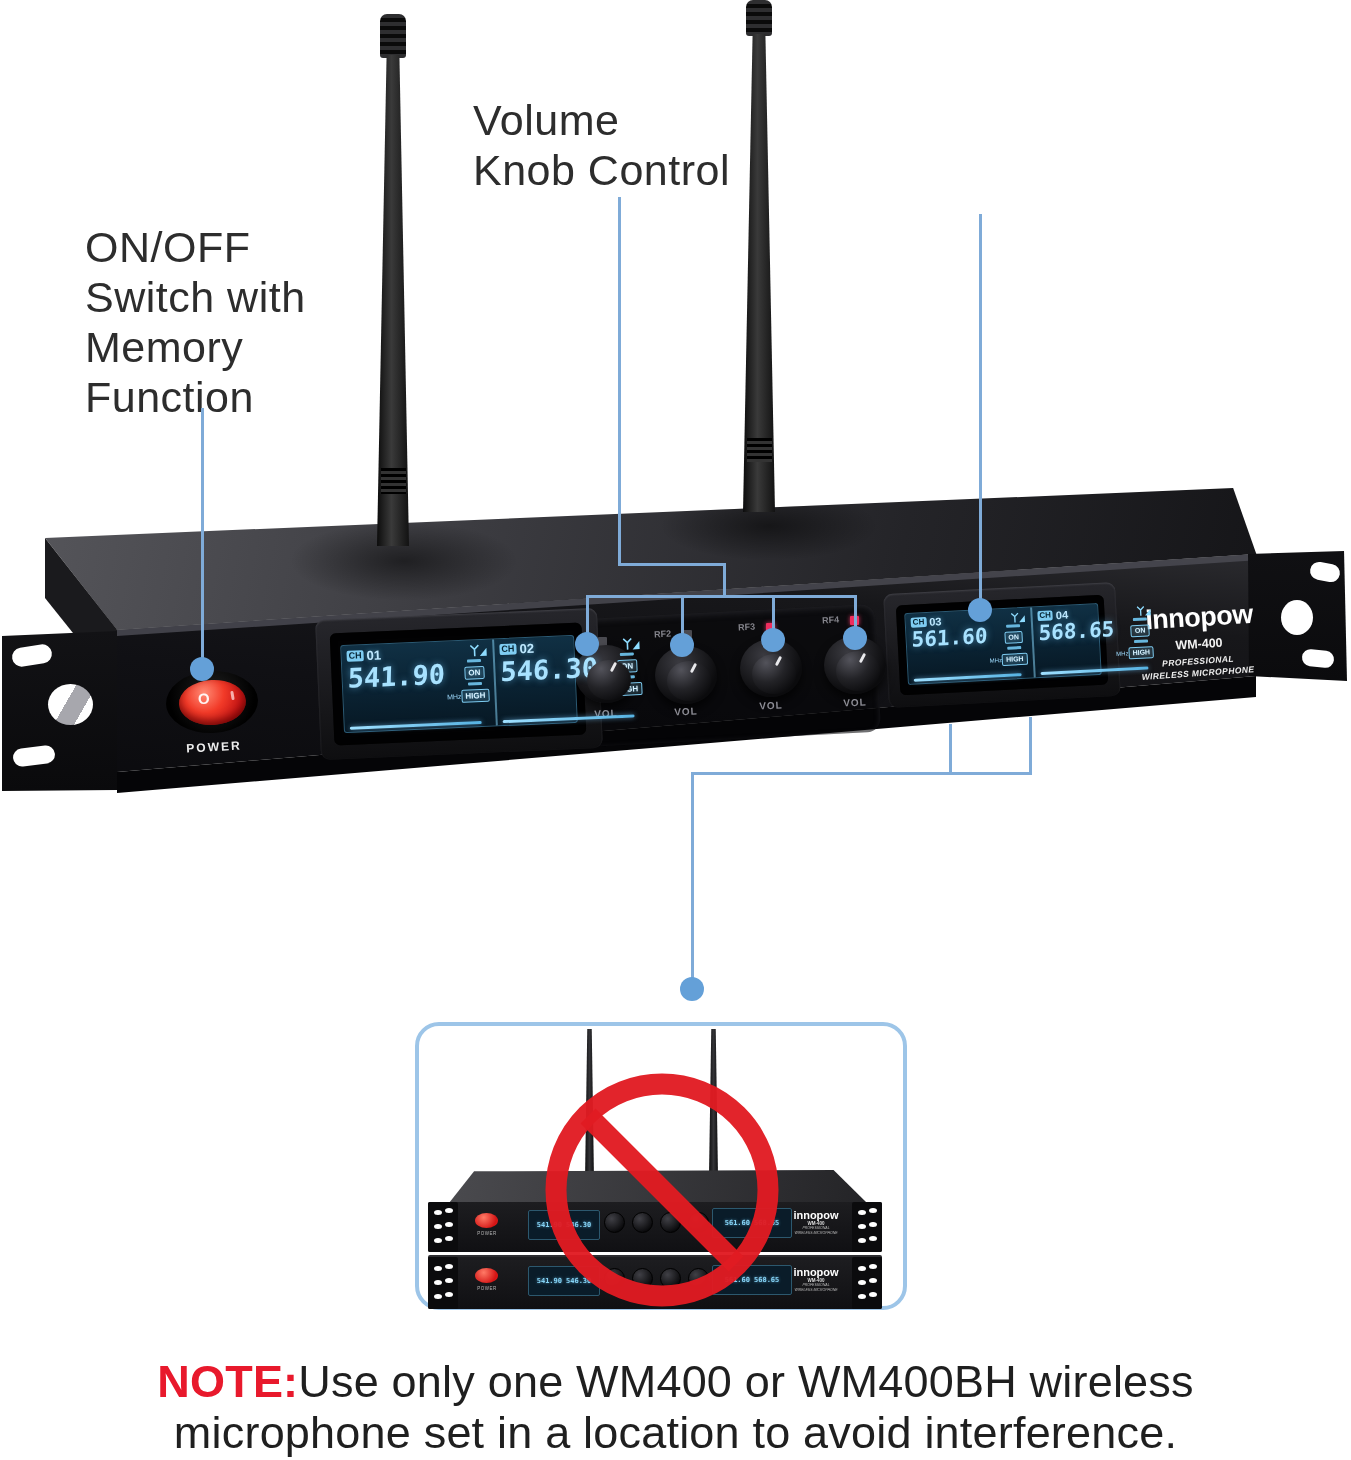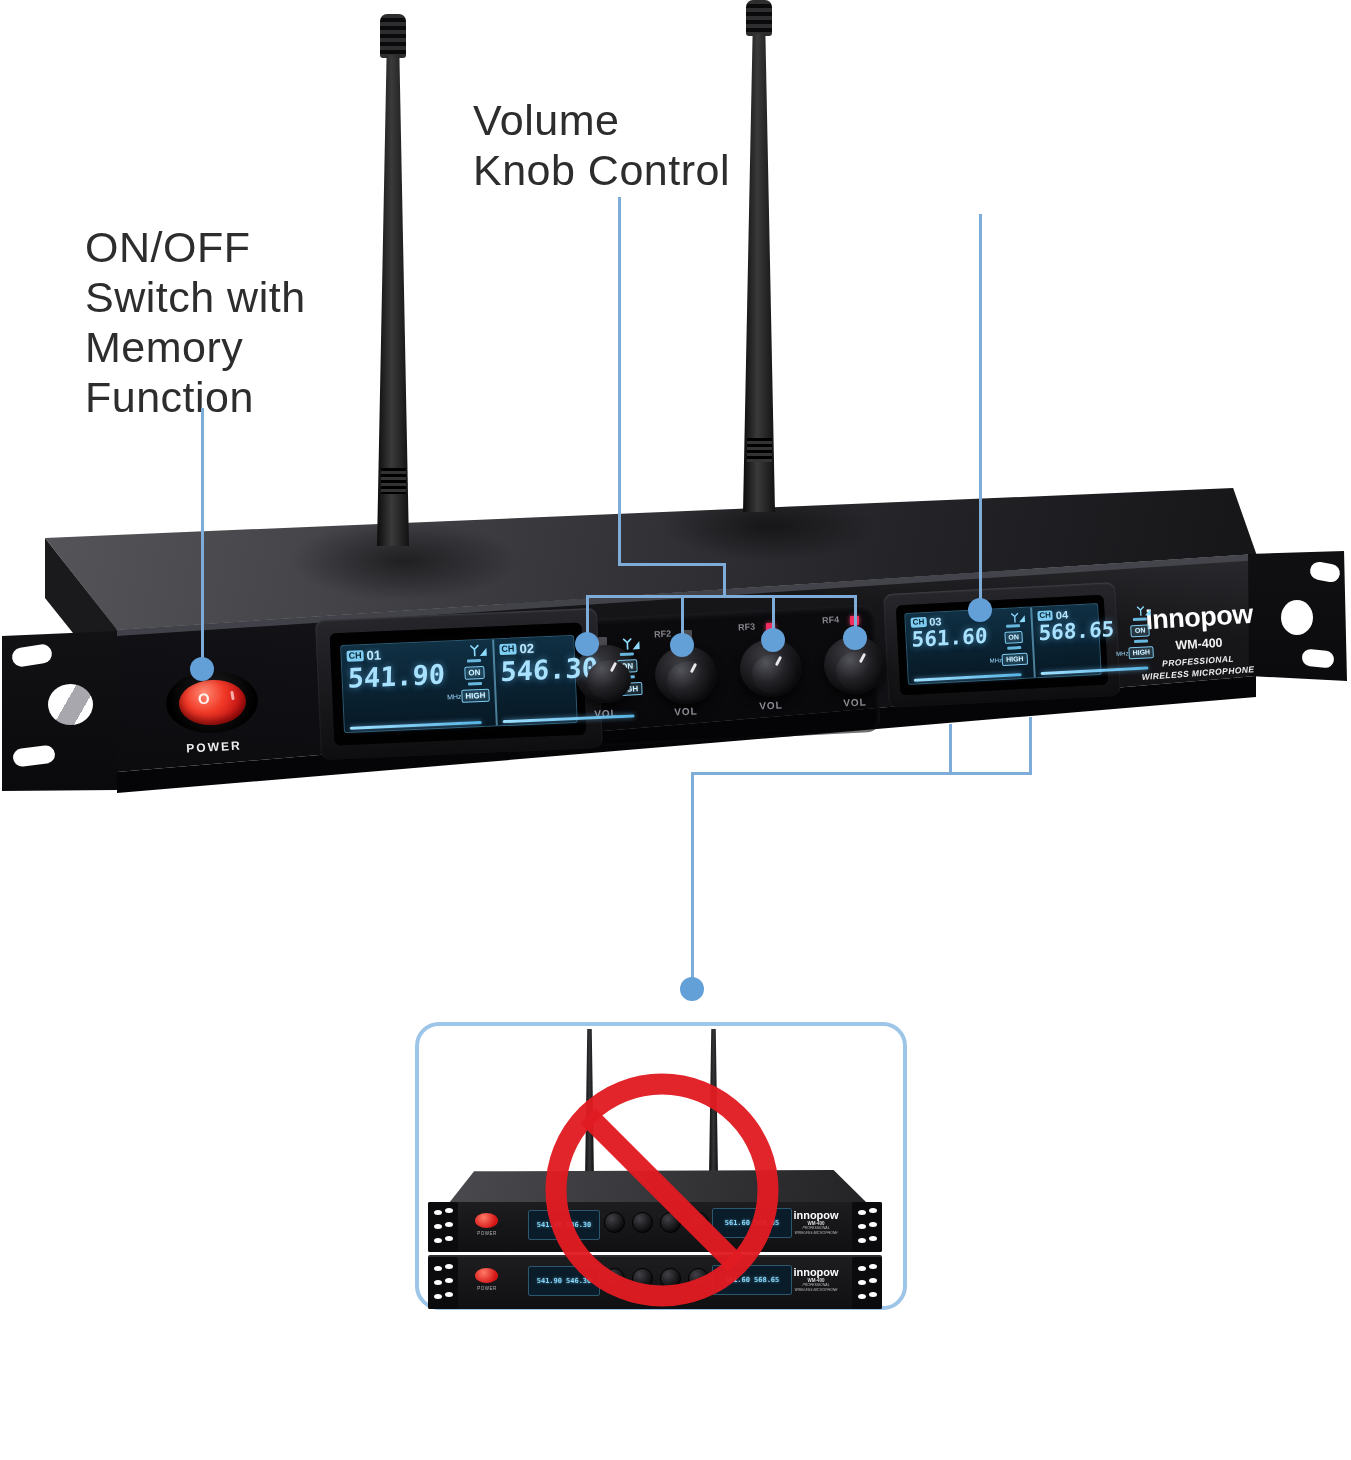--- a/index.html
+++ b/index.html
@@ -432,14 +432,18 @@
           <div class="mdot" style="left:17px;top:35px;"></div>
       </div>
     </div>
 
     <svg class="no-sign" width="256" height="256" viewBox="0 0 256 256">
       <circle cx="128" cy="128" r="106" fill="none" stroke="#e11b22" stroke-width="21" opacity="0.96"></circle>
       <line x1="54" y1="54" x2="202" y2="202" stroke="#e11b22" stroke-width="21" opacity="0.96"></line>
     </svg>
   </div>
 
+  <div class="note">
+    <div><span class="note-red">NOTE:</span><span>Use only one WM400 or WM400BH wireless</span></div>
+    <div>microphone set in a location to avoid interference.</div>
+  </div>
 
 </div>
 
 </body></html>

